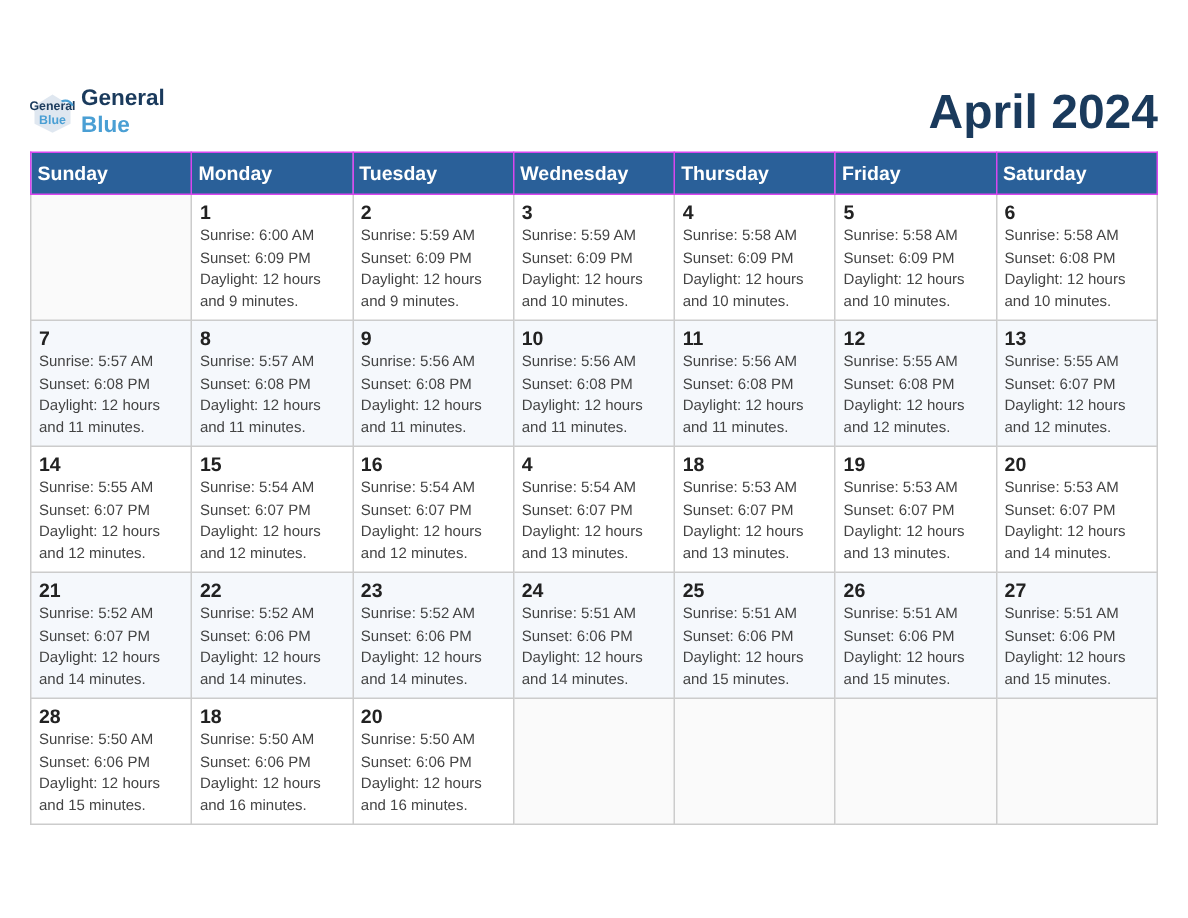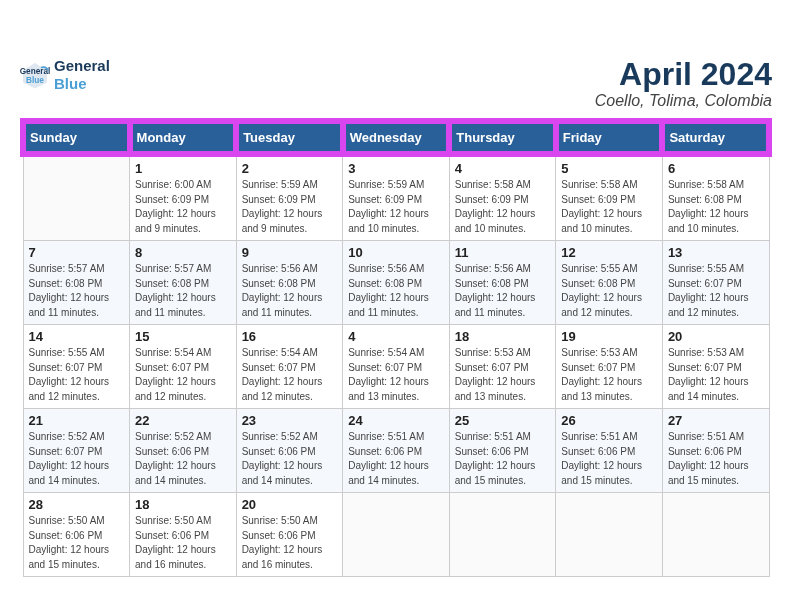--- a/index.html
+++ b/index.html
@@ -45,21 +45,21 @@
       border-collapse: collapse;
       margin-top: 8px;
     }
     .calendar-table th {
       background-color: #2a6099;
       color: #fff;
       font-size: 13px;
       font-weight: bold;
       padding: 6px 4px;
       text-align: left;
-      border: 6px solid #d946ef;
+      border: 1px solid #d946ef;
     }
     .calendar-table td {
       border: 1px solid #ccc;
       vertical-align: top;
       padding: 4px 5px;
       min-height: 80px;
       width: calc(100% / 7);
       font-size: 10.5px;
       color: #333;
       background: #fff;
@@ -94,21 +94,20 @@
       <text x="20" y="30" text-anchor="middle" font-size="11" font-weight="bold" fill="#4a9fd4">Blue</text>
       <path d="M28,10 Q35,8 38,14" stroke="#4a9fd4" stroke-width="2" fill="none"></path>
     </svg>
     <div>
       <div style="font-size:15px;font-weight:bold;color:#1a3a5c;line-height:1.2;">General</div>
       <div style="font-size:15px;font-weight:bold;color:#4a9fd4;line-height:1.2;">Blue</div>
     </div>
   </div>
   <div class="title-block">
     <div class="main-title">April 2024</div>
-    <div class="subtitle">Coello, Tolima, Colombia</div>
   </div>
 </div>
 
 <table class="calendar-table">
   <thead>
     <tr id="header-row">
         <th>Sunday</th>
         <th>Monday</th>
         <th>Tuesday</th>
         <th>Wednesday</th>

